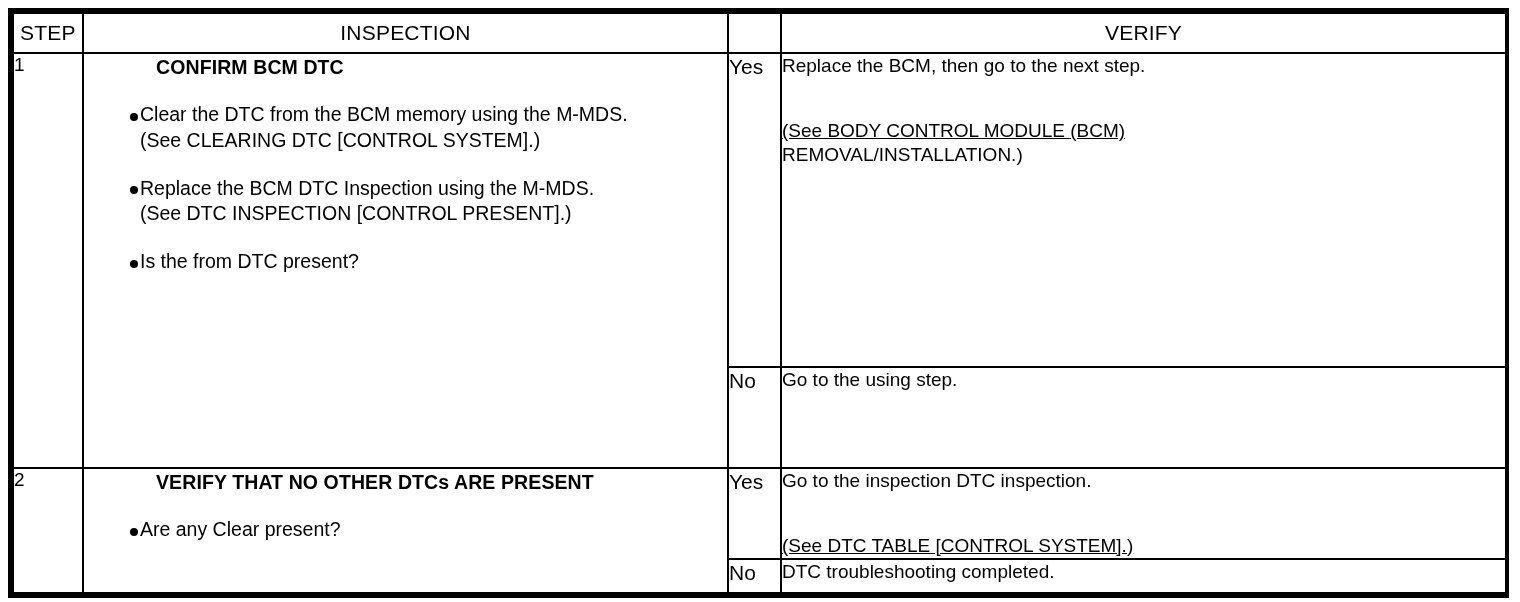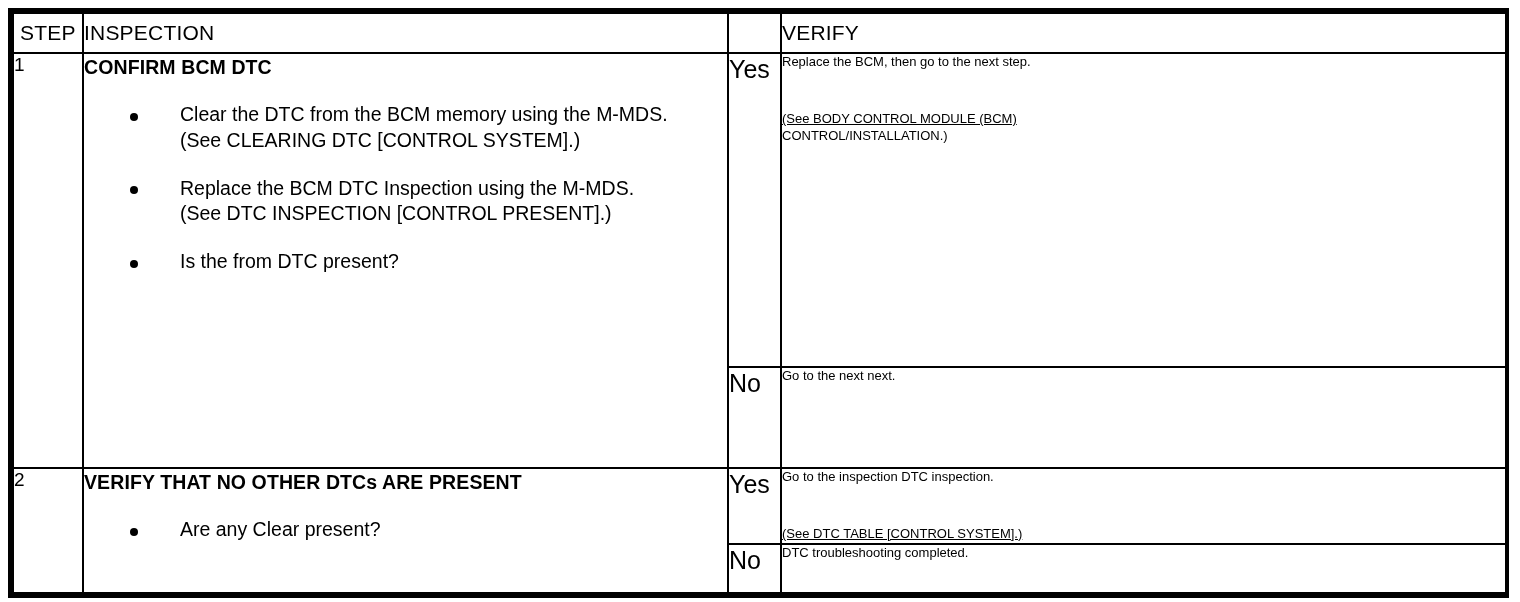--- a/index.html
+++ b/index.html
@@ -44,21 +44,21 @@
 
   
   col.c-step   { width: 70px; }
   col.c-insp   { width: 645px; }
   col.c-yn     { width: 53px; }
   col.c-action { width: 725px; }
 
   
   .hdr {
     height: 38px;
-    text-align: left;
+    text-align: center;
     font-weight: bold;
     font-size: 21px;
     letter-spacing: 0.2px;
     line-height: 38px;
     white-space: nowrap;
   }
   .hdr.step-hdr {
     text-align: left;
     padding-left: 6px;
   }
@@ -73,61 +73,62 @@
 
   .cell-insp {
     padding: 12px 10px 8px 10px;
     font-size: 19.5px;
     line-height: 1.32;
   }
 
   .insp-title {
     font-weight: bold;
     font-size: 19.5px;
+    margin-left: 72px;
     margin-bottom: 22px;
     line-height: 1.34;
     letter-spacing: 0.1px;
   }
 
   ul.insp-list {
     list-style: none;
     margin: 0;
     padding: 0;
   }
   ul.insp-list li.bullet-item {
     position: relative;
-    padding-left: 96px;
+    padding-left: 56px;
     margin-bottom: 0;
   }
   ul.insp-list li.bullet-item > .bullet-dot {
     position: absolute;
     left: 46px;
     top: 0.55em;
     width: 8px;
     height: 8px;
     background: #000;
     border-radius: 50%;
     line-height: 0;
   }
   .bullet-text { display: block; }
   .sub-note {
     display: block;
     margin-bottom: 22px;
   }
 
   .cell-yn {
-    font-size: 25px;
+    font-size: 21px;
     padding: 9px 4px 0 5px;
     line-height: 1.25;
     white-space: nowrap;
     margin-top: 20px;
   }
 
   .cell-action {
-    font-size: 13px;
+    font-size: 19px;
     padding: 10px 8px 6px 8px;
     line-height: 1.3;
   }
   .cell-action .line { display: block; }
   .cell-action .para-gap { margin-top: 40px; text-decoration: underline; }
 </style>
 </head>
 <body>
 
 <div class="sheet">
@@ -171,28 +172,28 @@
               <span class="bullet-text">Is the from DTC present?</span>
             </li>
           </ul>
         </td>
 
         <td class="cell-yn" style="height:312px;">Yes</td>
 
         <td class="cell-action">
           <span class="line">Replace the BCM, then go to the next step.</span>
           <span class="line para-gap">(See BODY CONTROL MODULE (BCM)</span>
-          <span class="line">CONTROL/INSTALLATION.)</span>
+          <span class="line">REMOVAL/INSTALLATION.)</span>
         </td>
       </tr>
 
       <tr>
         <td class="cell-yn" style="height:99px;">No</td>
         <td class="cell-action">
-          <span class="line">Go to the next next.</span>
+          <span class="line">Go to the using step.</span>
         </td>
       </tr>
 
       <tr>
         <td class="cell-step" rowspan="2">2</td>
 
         <td class="cell-insp" rowspan="2">
           <div class="insp-title">VERIFY THAT NO OTHER DTCs ARE PRESENT</div>
           <ul class="insp-list">
             <li class="bullet-item">

